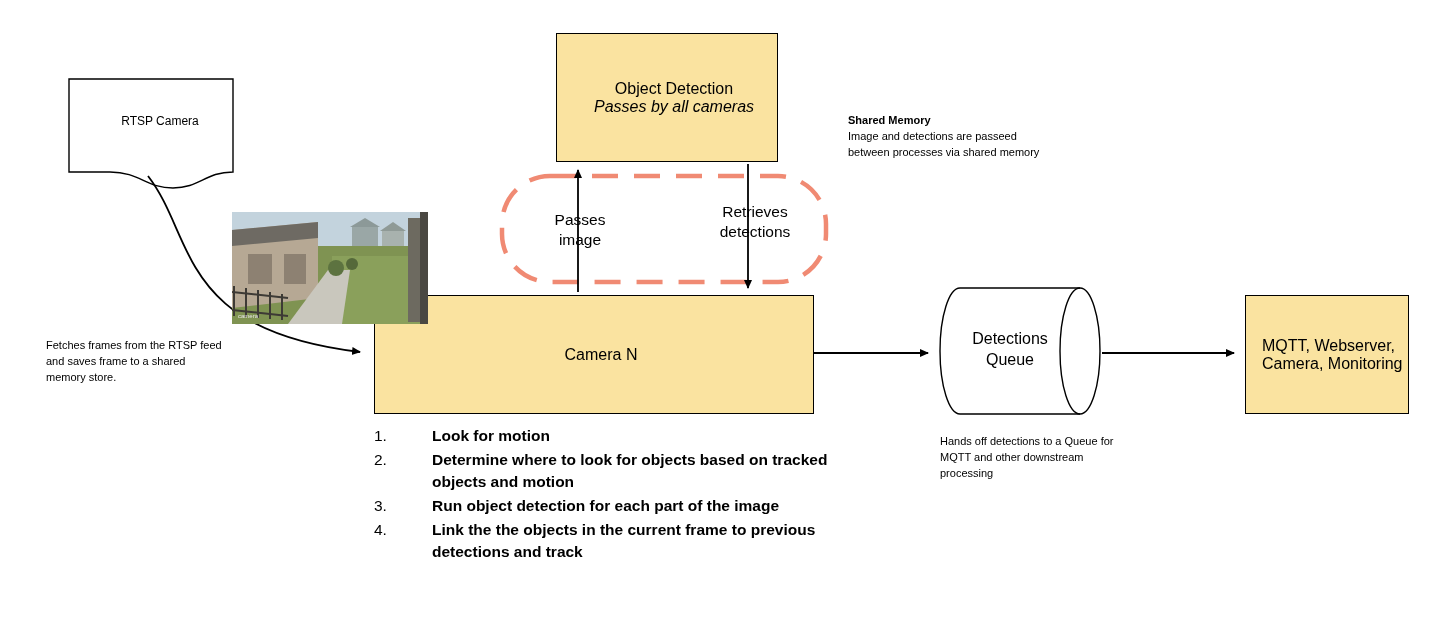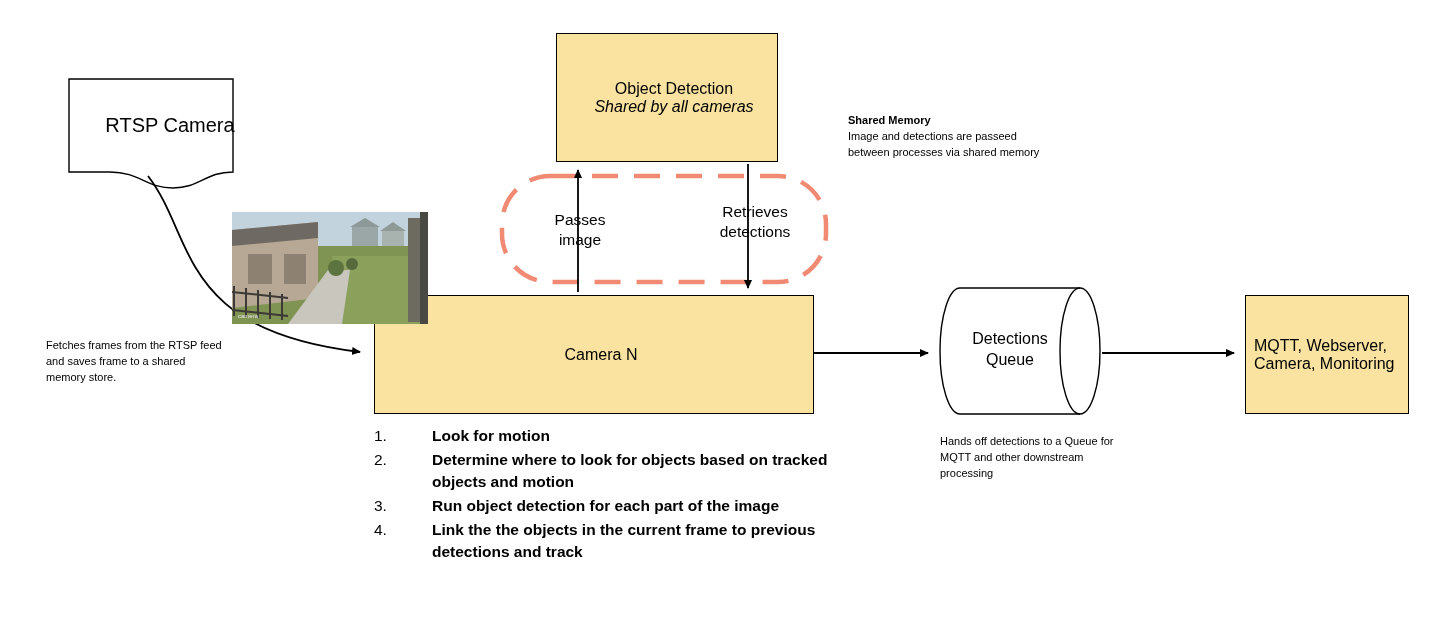--- a/index.html
+++ b/index.html
@@ -57,25 +57,25 @@
   }
   
   #rtsp-camera {
     left: 68px;
     top: 78px;
     width: 166px;
     height: 110px;
   }
   #rtsp-camera .doc-label {
     position: absolute;
-    left: 16px;
+    left: 6px;
     top: 36px;
     width: 172px;
     text-align: center;
-    font-size: 20px;
+    font-size: 12px;
   }
   
   #object-detection {
     left: 556px;
     top: 33px;
     width: 222px;
     height: 129px;
   }
   
   #camera-n {
@@ -84,21 +84,21 @@
     width: 440px;
     height: 119px;
   }
   
   #mqtt-box {
     left: 1245px;
     top: 295px;
     width: 164px;
     height: 119px;
     align-items: flex-start;
-    padding-left: 8px;
+    padding-left: 16px;
     text-align: left;
   }
   #mqtt-box .line1 { text-align: left; }
   
   #detections-queue {
     left: 940px;
     top: 287px;
     width: 160px;
     height: 128px;
   }
@@ -176,21 +176,21 @@
 
     <path d="M1102,353 L1234,353" fill="none" stroke="#000000" stroke-width="1.8" marker-end="url(#arrow)"></path>
   </svg>
 
   <div class="node" id="rtsp-camera">
     <div class="doc-label">RTSP Camera</div>
   </div>
 
   <div class="node box" id="object-detection">
     <div class="line1">Object Detection</div>
-    <div class="line2">Shared by all cameras</div>
+    <div class="line2">Passes by all cameras</div>
   </div>
 
   <div class="node box" id="camera-n">
     <div class="line1">Camera N</div>
   </div>
 
   <div class="node" id="detections-queue">
     <div class="q-label">
       <div>Detections</div>
       <div>Queue</div>

